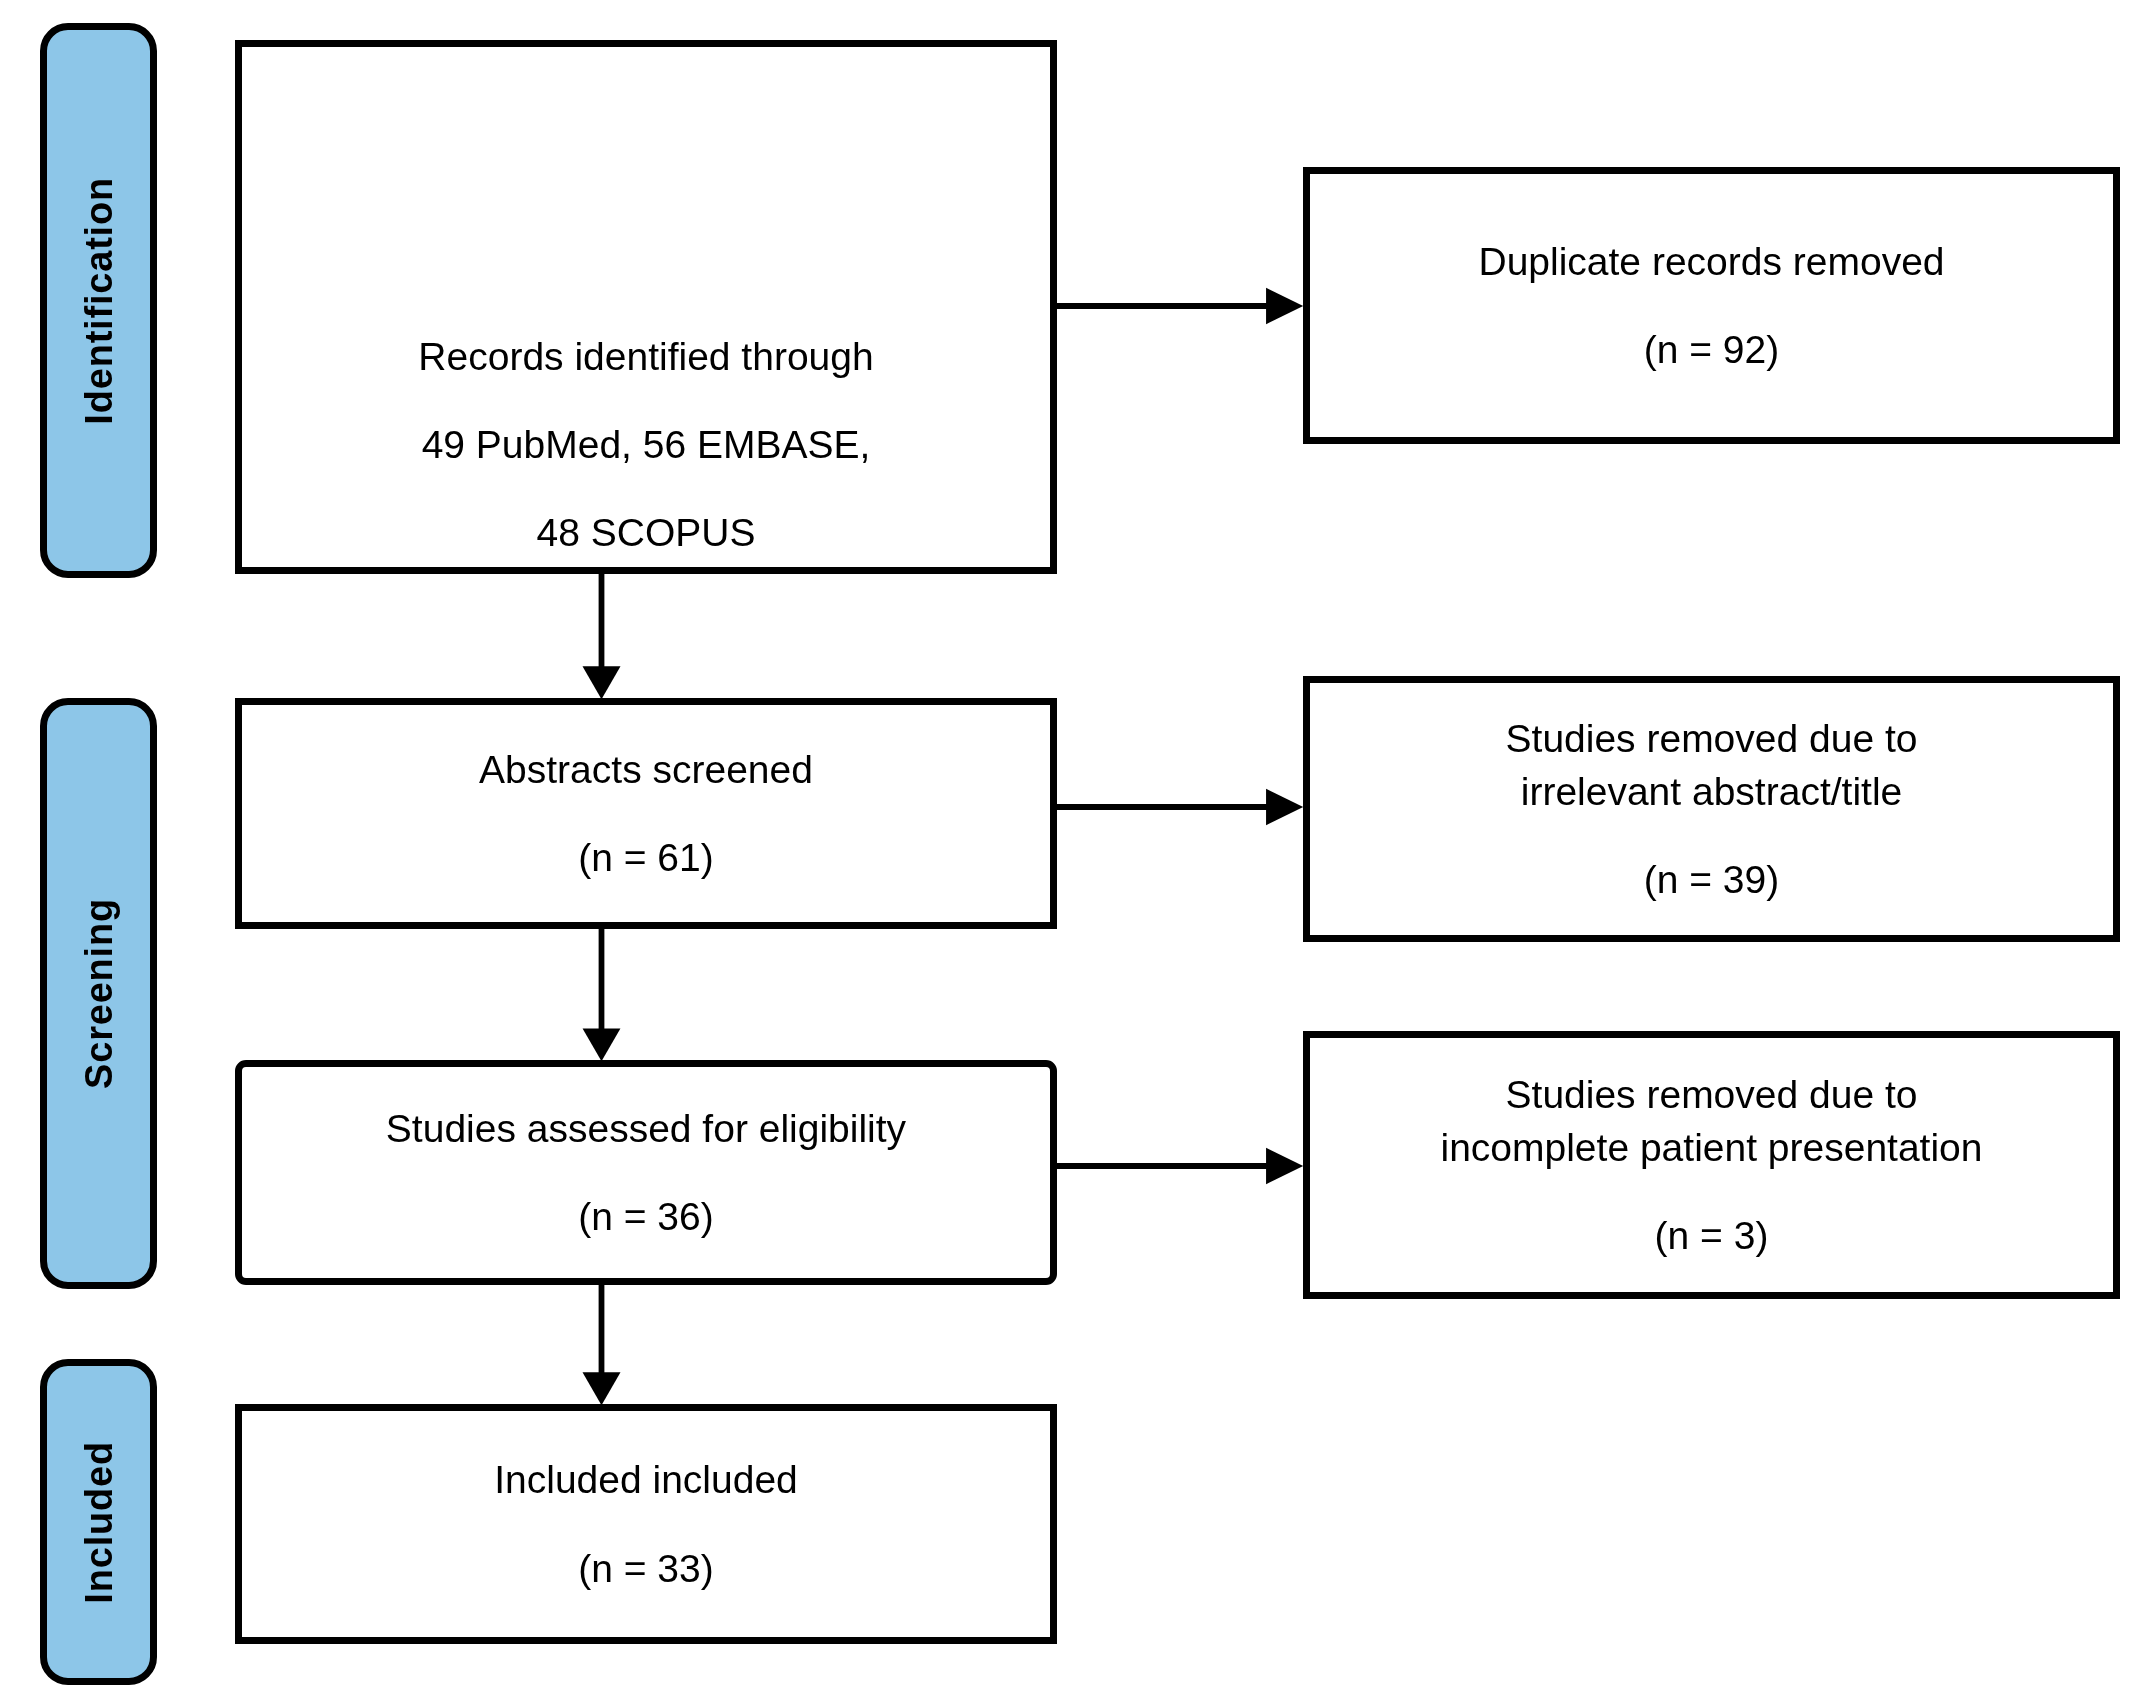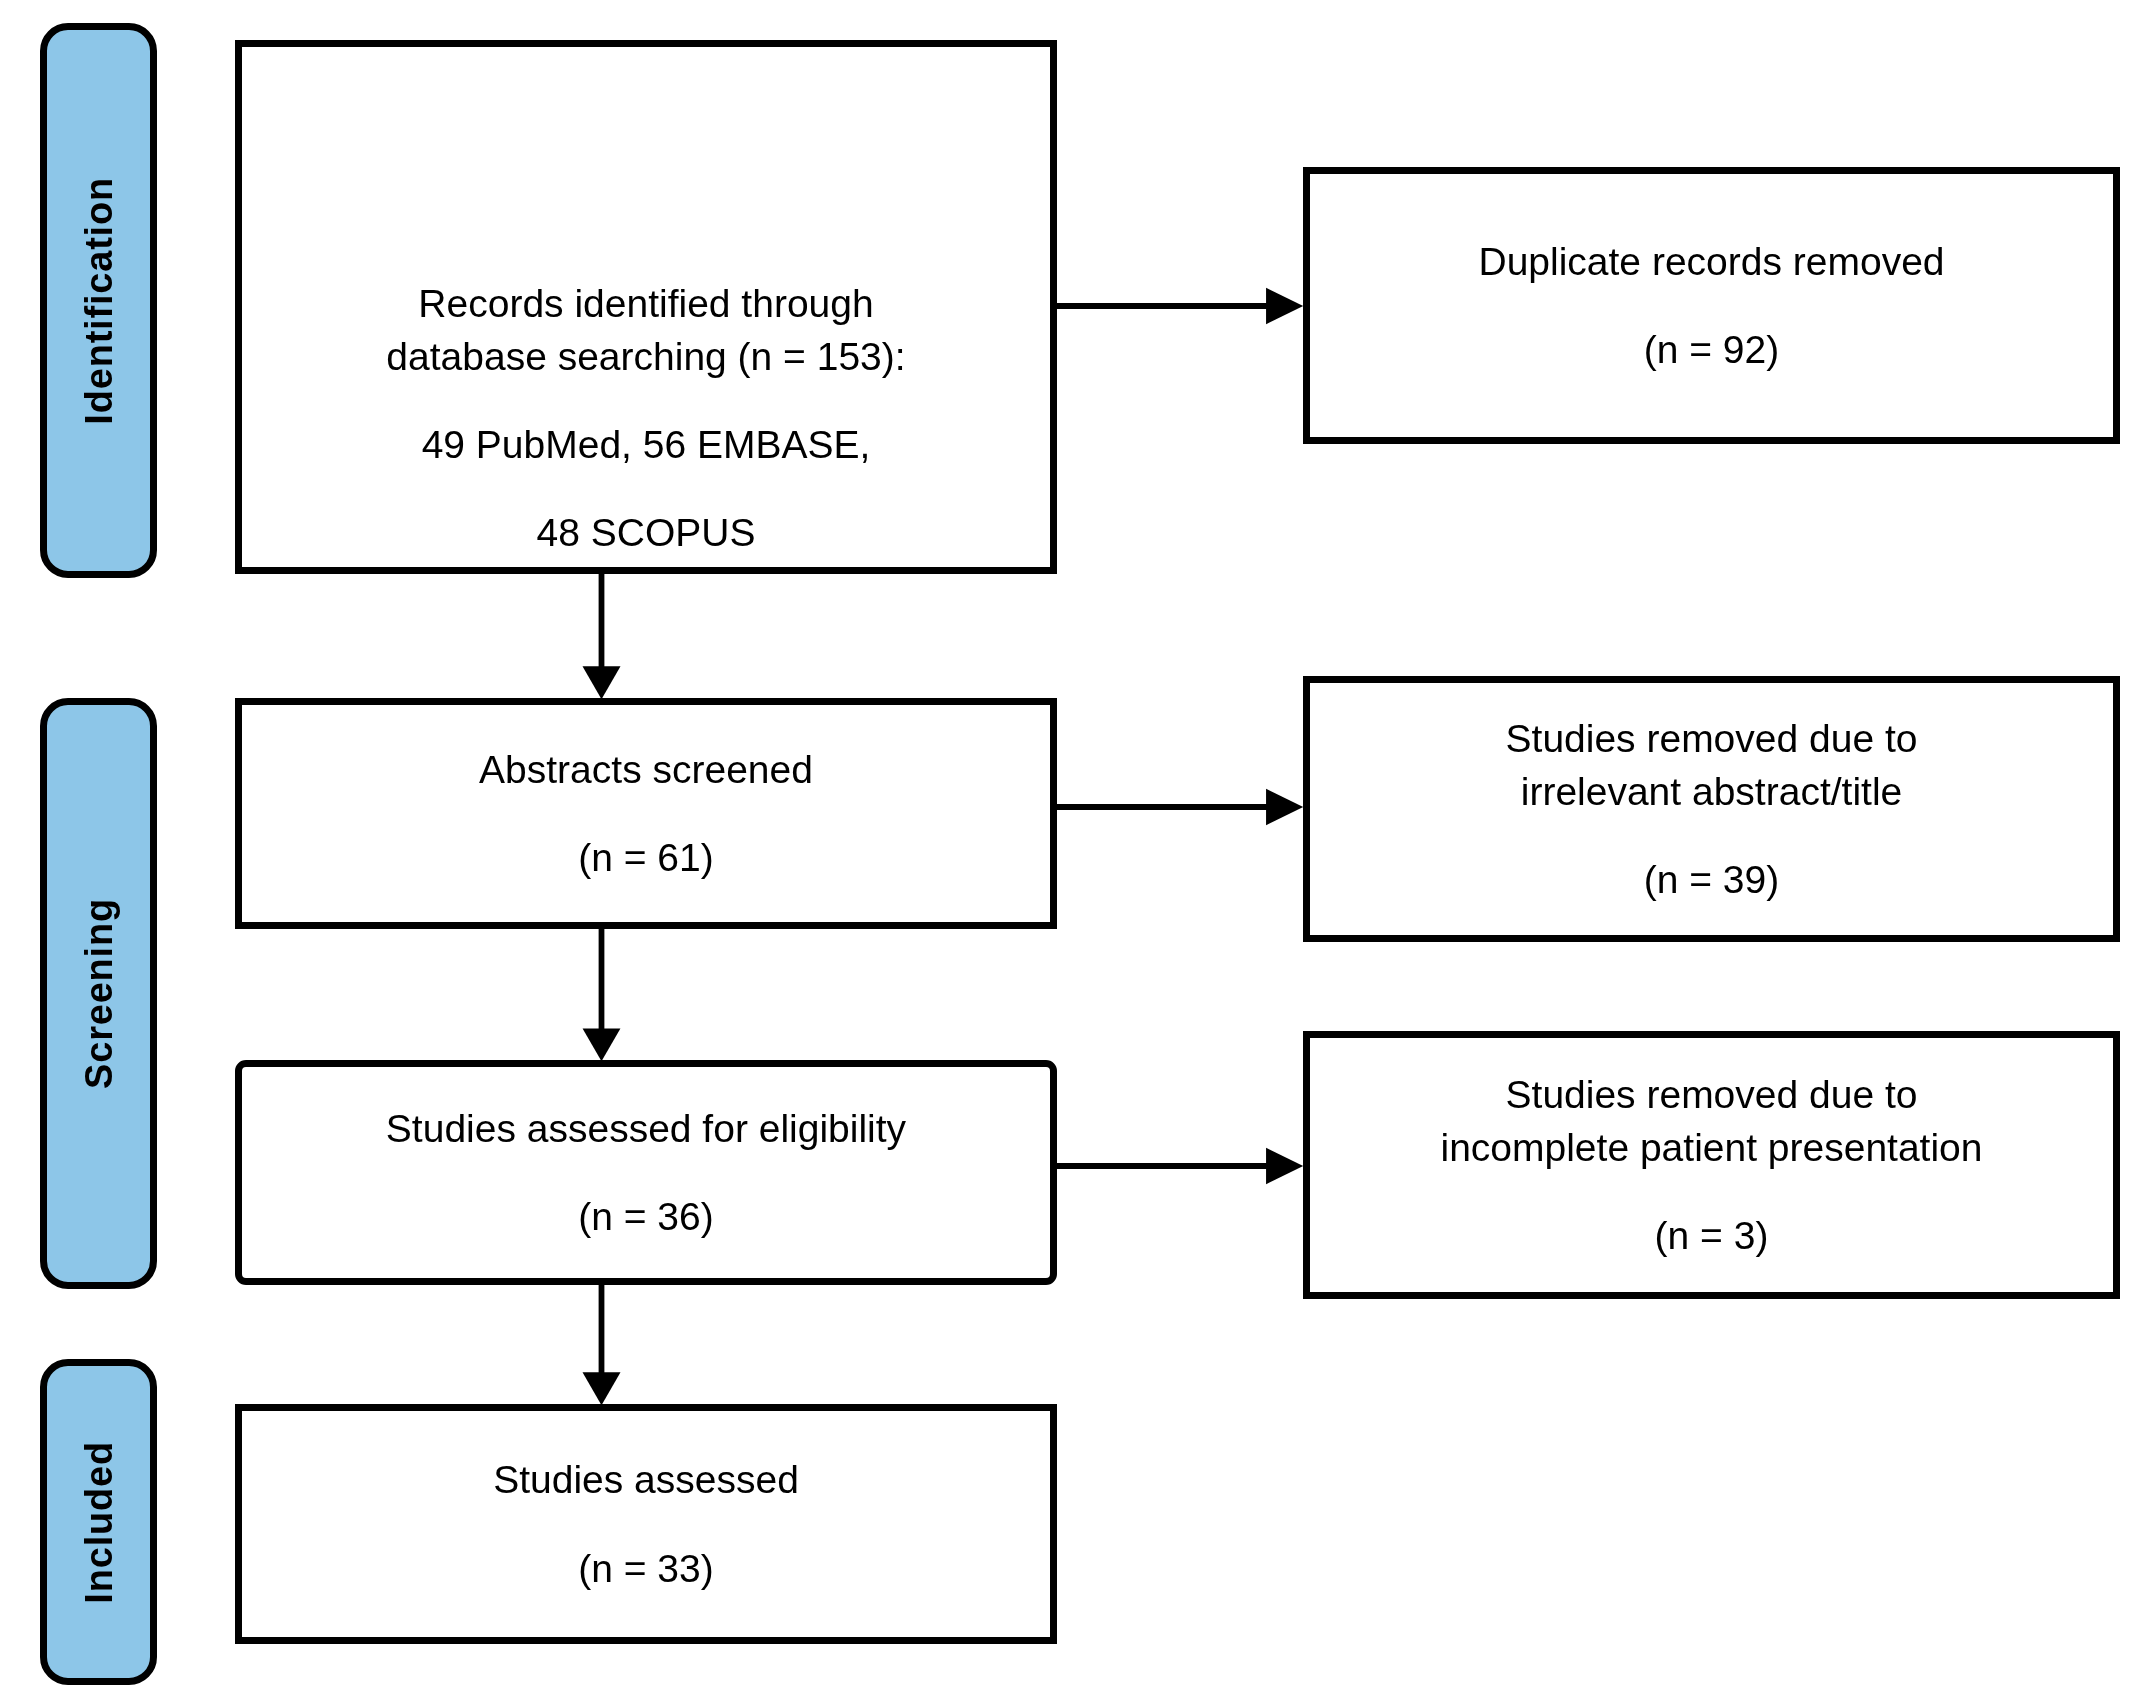--- a/index.html
+++ b/index.html
@@ -81,37 +81,36 @@
   <div class="stage-pill" style="left:40px; top:698px; width:117px; height:591px; background:#8DC6E8;">
     <span class="pill-text">Screening</span>
   </div>
 
   <div class="stage-pill" style="left:40px; top:1359px; width:117px; height:326px; background:#8DC6E8;">
     <span class="pill-text">Included</span>
   </div>
 
   <div class="flow-box" style="left:235px; top:40px; width:822px; height:534px;justify-content:flex-end;">
     <div class="line">Records identified through</div>
-    <div class="line">database searching (n = 153):</div>
     <div class="line gap-above">49 PubMed, 56 EMBASE,</div>
     <div class="line gap-above">48 SCOPUS</div>
   </div>
 
   <div class="flow-box" style="left:235px; top:698px; width:822px; height:231px;">
     <div class="line">Abstracts screened</div>
     <div class="line gap-above">(n = 61)</div>
   </div>
 
   <div class="flow-box" style="left:235px; top:1060px; width:822px; height:225px;border-radius:11px;">
     <div class="line">Studies assessed for eligibility</div>
     <div class="line gap-above">(n = 36)</div>
   </div>
 
   <div class="flow-box" style="left:235px; top:1404px; width:822px; height:240px;">
-    <div class="line">Studies assessed</div>
+    <div class="line">Included included</div>
     <div class="line gap-above">(n = 33)</div>
   </div>
 
   <div class="flow-box" style="left:1303px; top:167px; width:817px; height:277px;">
     <div class="line">Duplicate records removed</div>
     <div class="line gap-above">(n = 92)</div>
   </div>
 
   <div class="flow-box" style="left:1303px; top:676px; width:817px; height:266px;">
     <div class="line">Studies removed due to</div>

